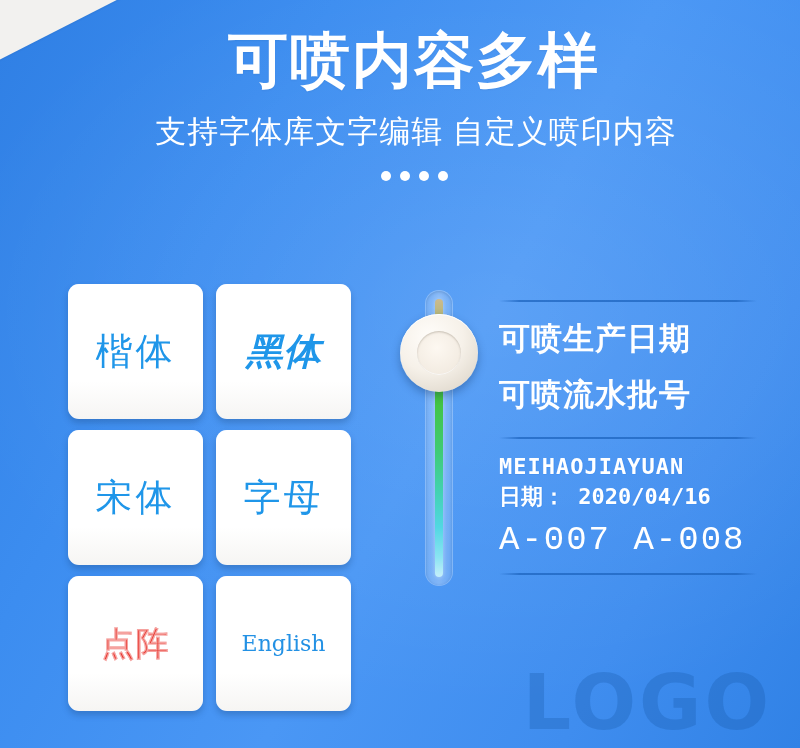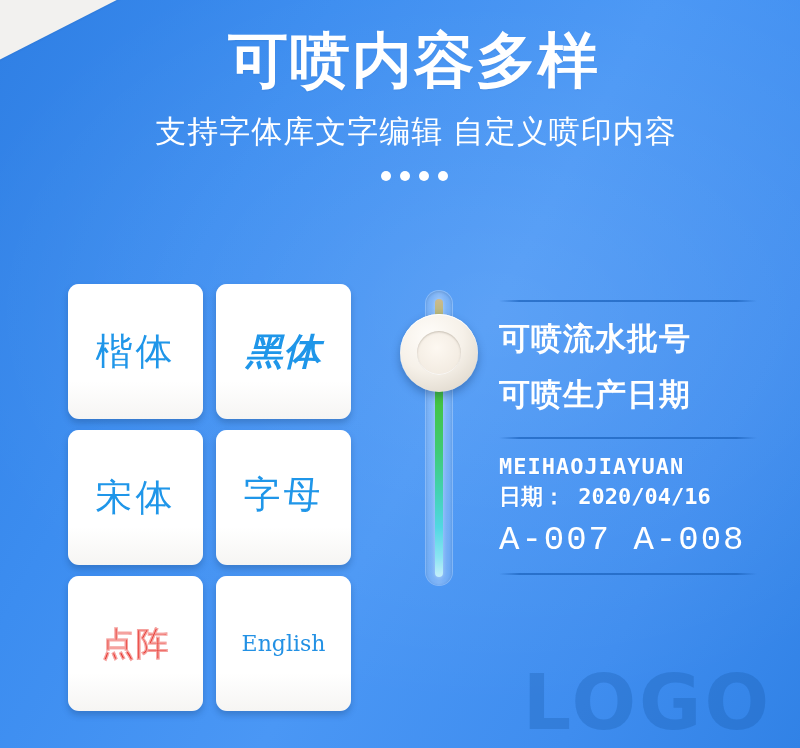--- a/index.html
+++ b/index.html
@@ -98,21 +98,21 @@
   }
   .font-card .sample {
     color: #1f96e9;
     font-size: 37px;
     line-height: 1;
     letter-spacing: 3px;
   }
   .font-card .sample.kai    { font-family: "Liberation Serif", "DejaVu Serif", serif; font-weight: 400; }
   .font-card .sample.hei    { font-family: "DejaVu Sans", "Liberation Sans", sans-serif; font-weight: 700; letter-spacing: 1px; font-style: italic; }
   .font-card .sample.song   { font-family: "DejaVu Serif", "Liberation Serif", serif; font-weight: 400; }
-  .font-card .sample.zimu   { font-family: Liberation Mono, monospace; font-weight: 400; }
+  .font-card .sample.zimu   { font-family: Liberation Serif, serif; font-weight: 400; }
   .font-card .sample.dotmtx {
     color: #e8322b;
     font-family: "DejaVu Sans Mono", monospace;
     font-weight: 700;
     font-size: 33px;
     letter-spacing: 1px;
     text-shadow:
        1px 0 0 rgba(255,255,255,0.85),
        0 1px 0 rgba(255,255,255,0.85),
        2px 0 0 rgba(255,255,255,0.0);
@@ -298,22 +298,22 @@
   <div class="slider">
     <div class="slider-groove"></div>
     <div class="slider-fill"></div>
     <div class="slider-knob"></div>
   </div>
 
   <div class="info-panel">
 
     <div class="rule"></div>
 
+    <p class="headline-2">可喷生产日期</p>
     <p class="headline-2">可喷流水批号</p>
-    <p class="headline-2">可喷生产日期</p>
 
     <div class="rule mid"></div>
 
     <div class="matrix-block">
       <div class="matrix-line">MEIHAOJIAYUAN</div>
       <div class="matrix-line date">日期： 2020/04/16</div>
     </div>
 
     <div class="batch-line">A-007  A-008</div>
 

